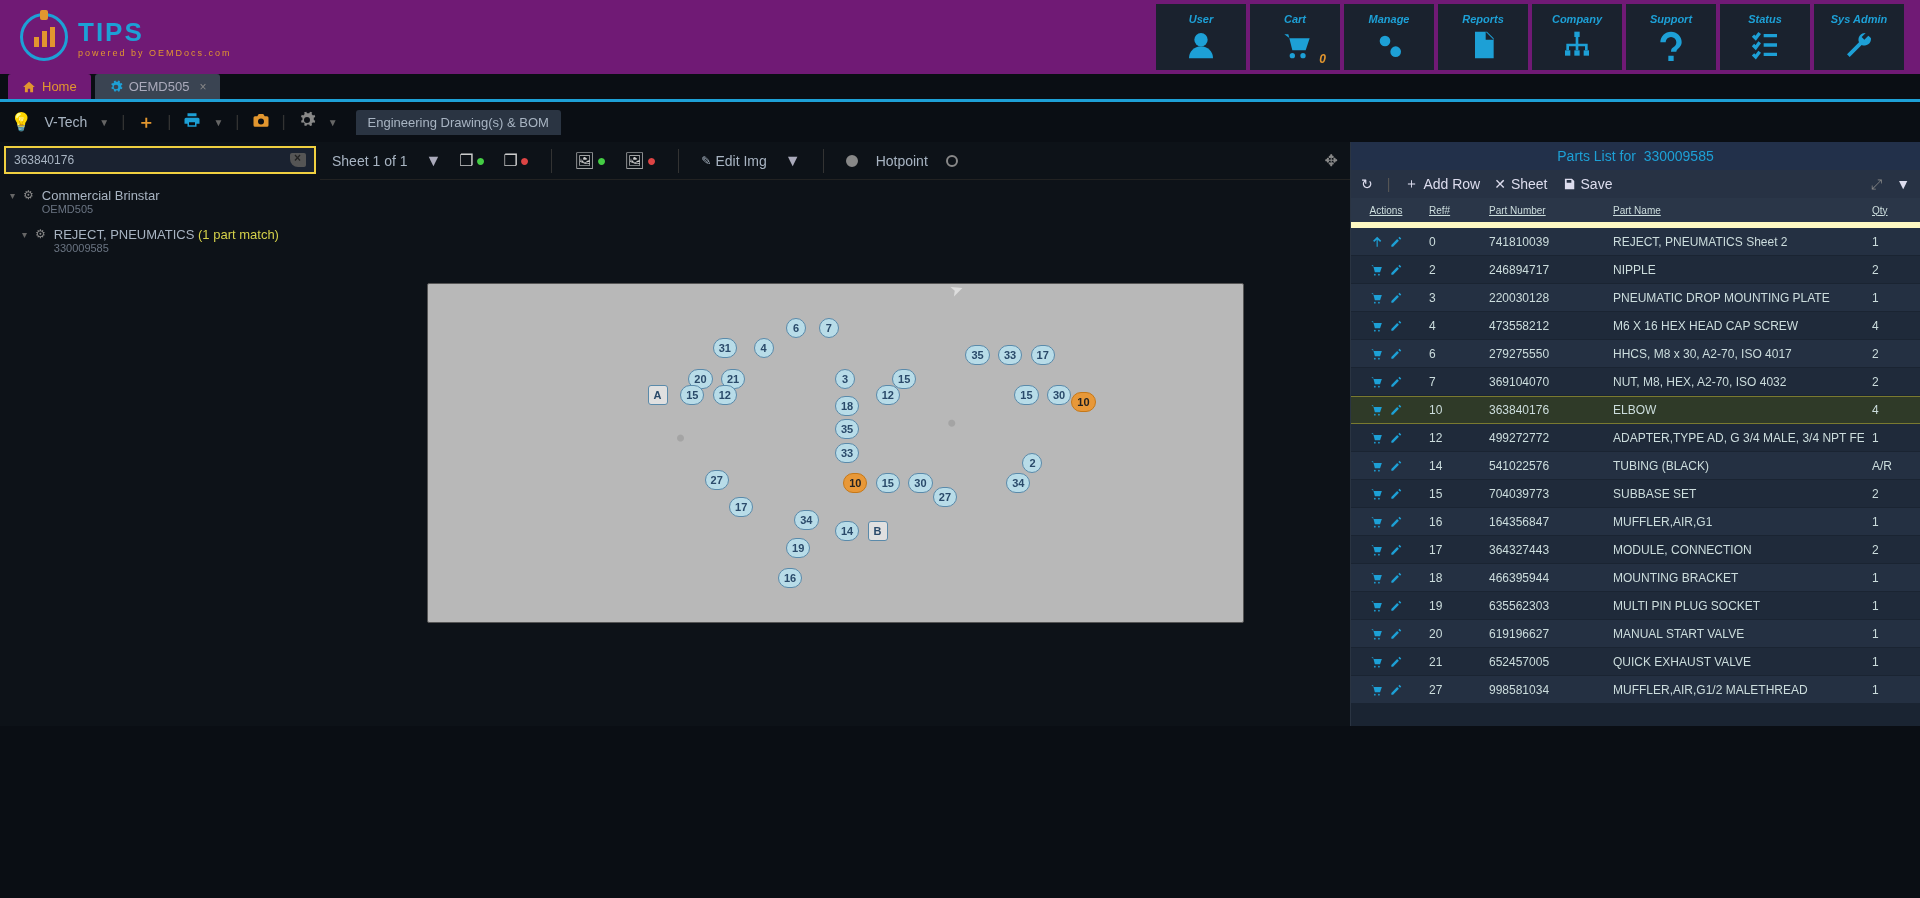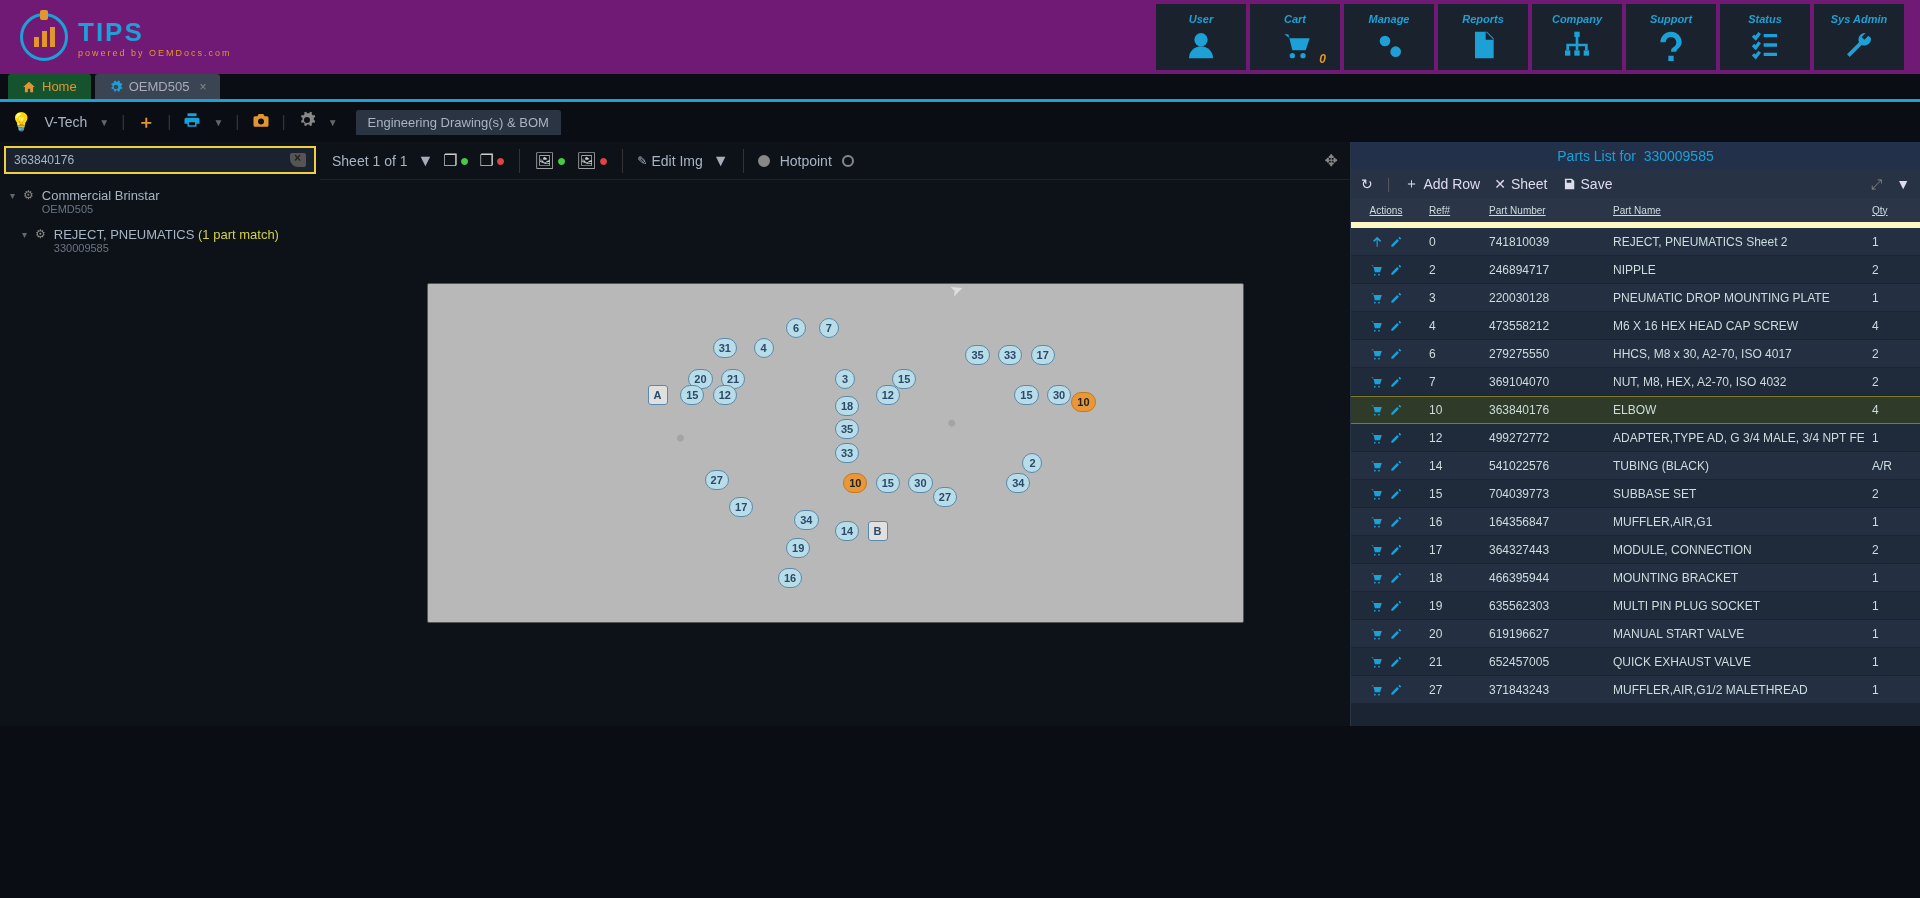--- a/index.html
+++ b/index.html
@@ -16,21 +16,21 @@
 .logo-text{display:flex;flex-direction:column;}
 .brand{font-size:26px;font-weight:bold;color:#1da0d6;letter-spacing:2px;}
 .powered{font-size:9px;color:#e2962f;letter-spacing:2px;}
 .nav-tiles{margin-left:auto;display:flex;gap:4px;padding-right:16px;font-style:italic;}
 .tile{width:90px;height:66px;background:#1a222e;display:flex;flex-direction:column;align-items:center;justify-content:center;gap:4px;cursor:pointer;position:relative;}
 .tile-label{font-size:11px;color:#1da0d6;font-weight:bold;}
 .tile svg{width:32px;height:32px;fill:#1da0d6;}
 .cart-badge{position:absolute;bottom:4px;right:14px;color:#e2962f;font-size:12px;font-weight:bold;}
 .tabs{display:flex;align-items:flex-end;height:28px;background:#0a0e14;padding:0 8px;gap:4px;border-bottom:3px solid #1da0d6;}
 .tab{padding:5px 14px;background:#2a3442;color:#8fa;border-radius:3px 3px 0 0;font-size:13px;display:flex;align-items:center;gap:6px;cursor:pointer;}
-.tab.home{background:#14532d;color:#e2962f;}
+.tab.home{background:#701a75;color:#e2962f;}
 .tab.home svg{width:14px;height:14px;fill:#e2962f;}
 .tab.doc{background:#3a4452;color:#aab;}
 .tab.doc svg{width:14px;height:14px;fill:#1da0d6;}
 .tab .close-x{font-size:12px;color:#888;margin-left:4px;}
 .toolbar{display:flex;align-items:center;height:40px;padding:0 10px;gap:12px;background:#0a0e14;}
 .lightbulb{color:#e2962f;font-size:18px;}
 .vtech{color:#a8b4c2;font-size:14px;}
 .toolbar .caret{color:#666;font-size:10px;}
 .plus-ic{color:#e2962f;font-size:18px;font-weight:bold;}
 .print-ic,.camera-ic,.gear-ic{color:#1da0d6;}
@@ -45,21 +45,21 @@
 .clear-icon::after{content:"×";position:absolute;top:-2px;left:4px;color:#222;font-size:12px;font-weight:bold;}
 .tree{padding:4px 0;font-size:13px;}
 .tree-item{padding:6px 10px;display:flex;align-items:flex-start;gap:8px;cursor:pointer;}
 .chev{color:#666;font-size:10px;margin-top:2px;}
 .gear-sm{color:#888;font-size:12px;}
 .tree-labels{display:flex;flex-direction:column;}
 .tree-title{color:#a8b4c2;}
 .tree-sub{color:#6a7482;font-size:11px;}
 .match{color:#d4d04a;}
 .canvas-area{flex:1;background:#0d1218;display:flex;flex-direction:column;}
-.canvas-toolbar{height:38px;display:flex;align-items:center;gap:10px;padding:0 12px;border-bottom:1px solid #222;}
+.canvas-toolbar{height:38px;display:flex;align-items:center;gap:18px;padding:0 12px;border-bottom:1px solid #222;}
 .sheet-lbl{color:#a8b4c2;font-size:14px;}
 .icon-pair{display:flex;align-items:center;gap:2px;}
 .icon-pair .ic{color:#ccc;}
 .icon-pair .plus{color:#4c4;}
 .icon-pair .minus{color:#d44;}
 .edit-lbl{color:#a8b4c2;font-size:14px;display:flex;align-items:center;gap:4px;}
 .divider{width:1px;height:24px;background:#333;margin:0 4px;}
 .radio{width:12px;height:12px;border:2px solid #888;border-radius:50%;display:inline-block;}
 .radio.on{background:#888;}
 .hp-lbl{color:#a8b4c2;font-size:14px;}
@@ -604,21 +604,21 @@
               <svg viewBox="0 0 24 24">
                 <path d="M4 4h3l3 12h9l3-9H8"></path>
                 <circle cx="10" cy="20" r="1.5"></circle>
                 <circle cx="17" cy="20" r="1.5"></circle>
               </svg>
               <svg viewBox="0 0 24 24">
                 <path d="M4 17l10-10 3 3L7 20H4zM16 5l3 3 2-2-3-3z"></path>
               </svg>
             </div>
             <div class="cell c-ref">27</div>
-            <div class="cell c-pn">371843243</div>
+            <div class="cell c-pn">998581034</div>
             <div class="cell c-name">MUFFLER,AIR,G1/2 MALETHREAD</div>
             <div class="cell c-qty">1</div>
           </div>
         </div>
     </div>
   </div>
 </div>
 
 <div class="cursor-ptr">➤</div>
 

